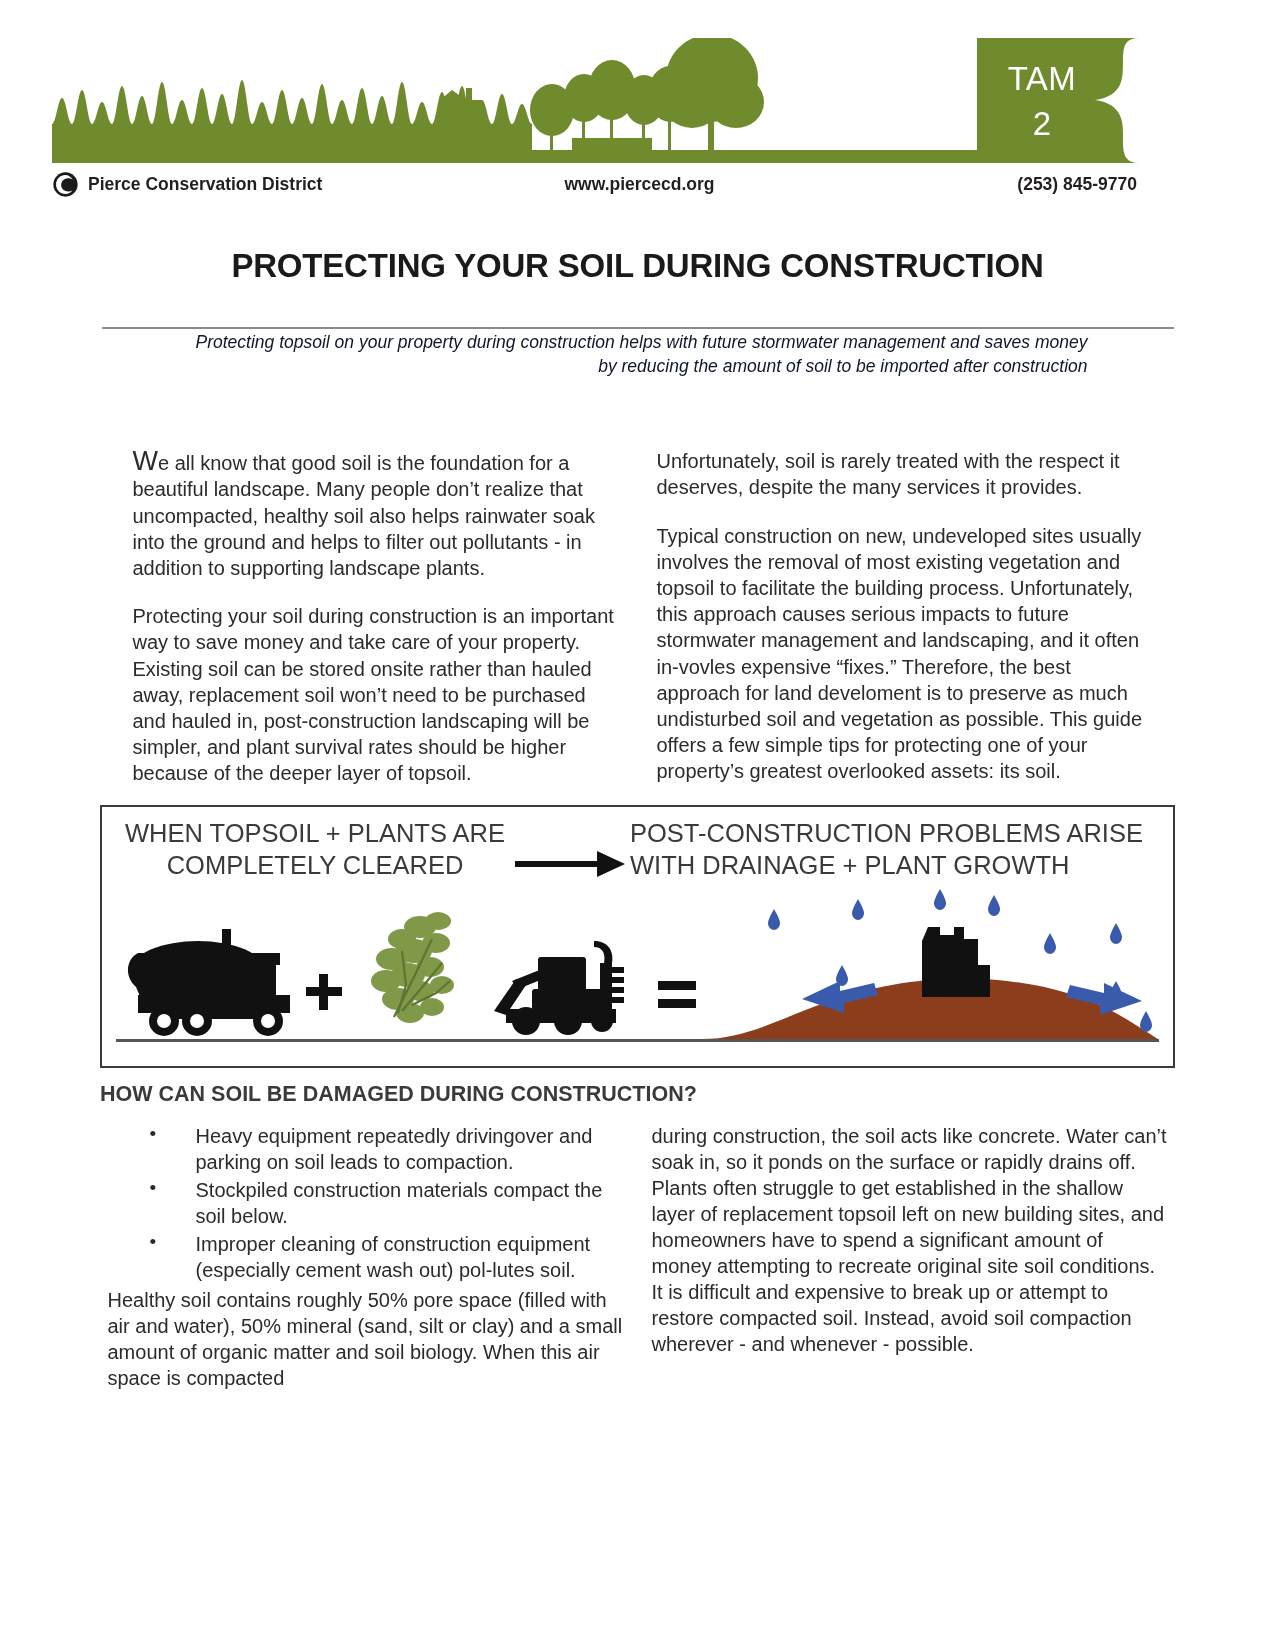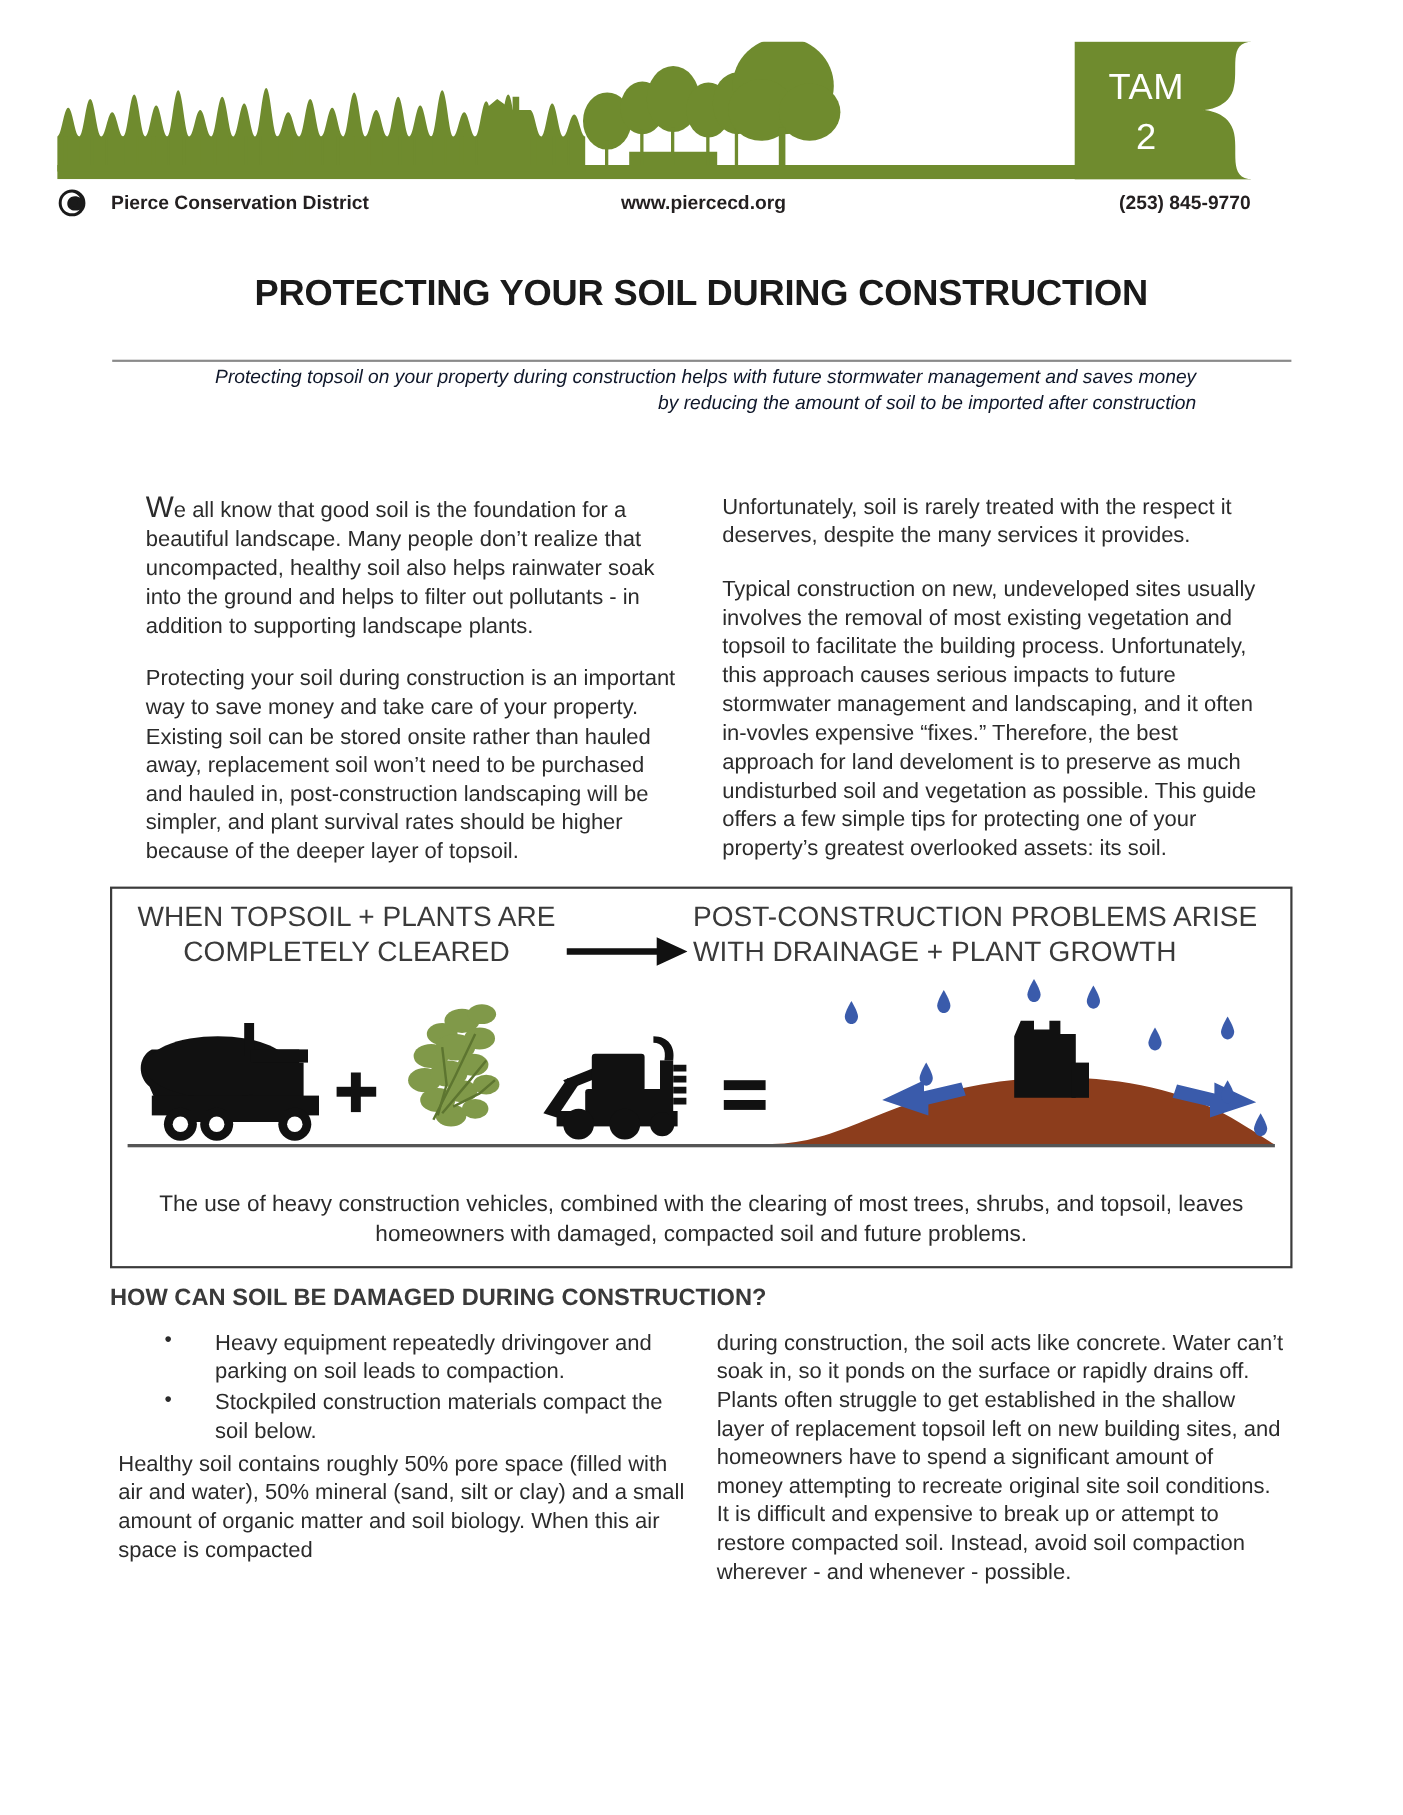--- a/index.html
+++ b/index.html
@@ -37,21 +37,21 @@
     font-family: "Liberation Sans", sans-serif;
   }
   .tam-num {
     font-size: 33px; line-height: 1; margin-right: 30px;
   }
   .contact-row {
     position: absolute; left: 52px; top: 168px; width: 1085px;
     display: flex; align-items: center; height: 32px;
     font-size: 17.5px; font-weight: bold; color: #231f20;
   }
-  .org { display: flex; align-items: center; gap: 22px; width: 420px; }
+  .org { display: flex; align-items: center; gap: 9px; width: 420px; }
   .org-logo { width: 27px; height: 27px; flex: 0 0 27px; }
   .url { flex: 1; text-align: center; padding-right: 100px; }
   .phone { width: 230px; text-align: right; }
 
   
   .doc-title {
     text-align: center;
     font-size: 33px;
     font-weight: bold;
     letter-spacing: -0.2px;
@@ -400,30 +400,30 @@
           <path d="M1014 42 C1014 42 1008 52 1008 56 C1008 60 1011 63 1014 63 C1017 63 1020 60 1020 56 C1020 52 1014 42 1014 42 Z"></path>
           <path d="M1014 100 C1014 100 1008 110 1008 114 C1008 118 1011 121 1014 121 C1017 121 1020 118 1020 114 C1020 110 1014 100 1014 100 Z"></path>
           <path d="M740 84 C740 84 734 94 734 98 C734 102 737 105 740 105 C743 105 746 102 746 98 C746 94 740 84 740 84 Z"></path>
           <path d="M1044 130 C1044 130 1038 140 1038 144 C1038 148 1041 151 1044 151 C1047 151 1050 148 1050 144 C1050 140 1044 130 1044 130 Z"></path>
         </g>
 
         <rect x="14" y="158" width="1043" height="3" fill="#555555"></rect>
       </svg>
     </div>
 
-    <div class="info-caption">The use of heavy construction vehicles, combined with the clearing of most trees, shrubs, and topsoil, leaves homeowners with damaged, compacted soil and future problems.</div>
   </div>
 
   <div class="section-head">HOW CAN SOIL BE DAMAGED DURING CONSTRUCTION?</div>
 
   <div class="lower-cols">
     <div class="lower-col left">
       <ul class="bullets">
         <li>Heavy equipment repeatedly drivingover and parking on soil leads to compaction.</li>
         <li>Stockpiled construction materials compact the soil below.</li>
+        <li>Improper cleaning of construction equipment (especially cement wash out) pol-lutes soil.</li>
       </ul>
       <p class="tight">Healthy soil contains roughly 50% pore space (filled with air and water), 50% mineral (sand, silt or clay) and a small amount of organic matter and soil biology. When this air space is compacted</p>
     </div>
     <div class="lower-col right">
       <p>during construction, the soil acts like concrete. Water can’t soak in, so it ponds on the surface or rapidly drains off.  Plants often struggle to get established in the shallow layer of replacement topsoil left on new building sites, and homeowners have to spend a significant amount of money attempting to recreate original site soil conditions. It is difficult and expensive to break up or attempt to restore compacted soil. Instead, avoid soil compaction wherever - and whenever - possible.</p>
     </div>
   </div>
 
 </div>
 

